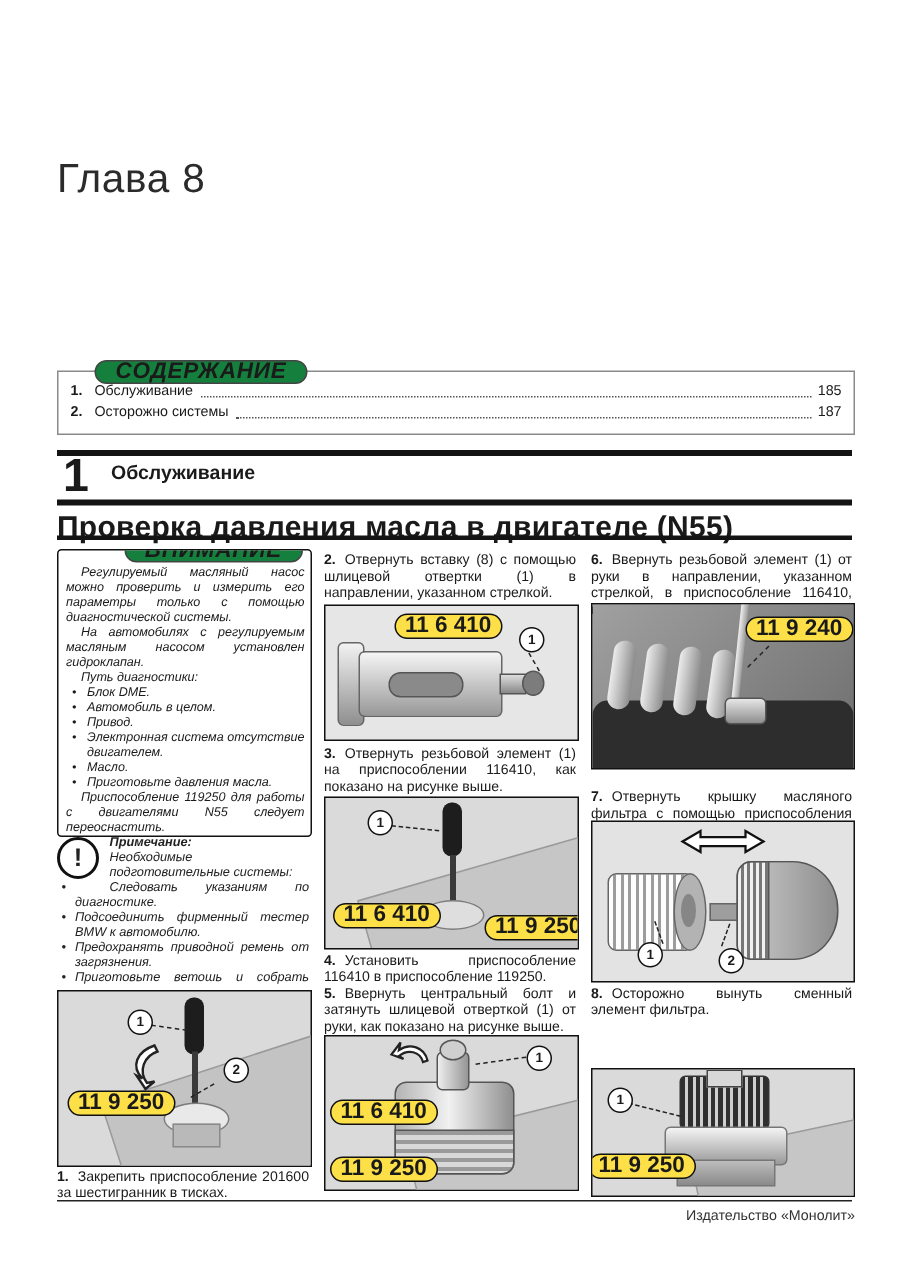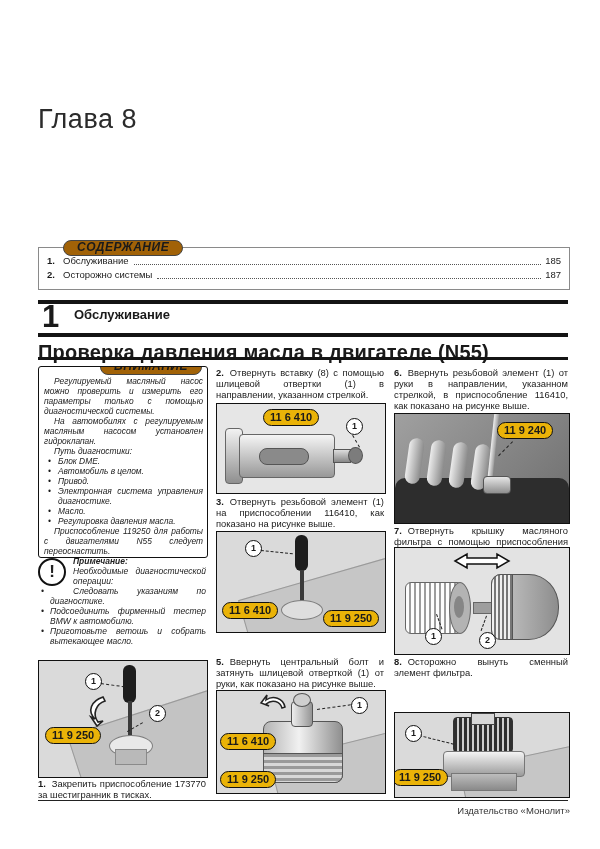--- a/index.html
+++ b/index.html
@@ -7,22 +7,22 @@
         font-family:"Liberation Sans",sans-serif;color:#1a1a1a;overflow:hidden;}
   .abs{position:absolute;}
 
   
   .chapter{left:38px;top:104px;font-size:27px;color:#2b2b2b;letter-spacing:0.5px;}
   .page-title{left:36px;top:170px;font-size:32px;font-weight:bold;color:#0d0d0d;
               letter-spacing:1.5px;text-shadow:0.7px 0 #0d0d0d,-0.7px 0 #0d0d0d;}
 
   
   .toc-box{left:38px;top:247px;width:530px;height:41px;border:1.3px solid #8a8a8a;background:#fff;}
-  .tab{position:absolute;background:#a16207;border:1.4px solid #444;border-radius:9px;
-       font-size:12px;font-weight:bold;font-style:italic;height:14px;line-height:13px;
+  .tab{position:absolute;background:#15803d;border:1.4px solid #444;border-radius:9px;
+       font-size:15px;font-weight:bold;font-style:italic;height:14px;line-height:13px;
        padding:0 13px;white-space:nowrap;letter-spacing:0.5px;}
   .toc-tab{left:24px;top:-8px;}
   .toc-rows{position:absolute;left:8px;right:8px;top:6px;}
   .toc-row{display:flex;align-items:flex-end;font-size:9.5px;line-height:14px;}
   .toc-num{font-weight:bold;width:16px;}
   .toc-label{padding-right:3px;}
   .toc-dots{flex:1;border-bottom:1.5px dotted #555;margin:0 2px 3px 2px;}
   .toc-page{padding-left:2px;}
 
   
@@ -52,22 +52,22 @@
   .note-icon{float:left;width:24px;height:24px;border:2.4px solid #111;border-radius:50%;
              text-align:center;font-weight:bold;font-style:normal;font-size:17px;line-height:23px;
              margin:2px 7px 2px 0;}
   .note .t{font-weight:bold;}
   .note p{margin:0;}
   .note .bullet{text-indent:0;padding-left:12px;position:relative;}
   .note .bullet::before{content:"\2022";position:absolute;left:3px;}
 
   
   .fig{border:1.6px solid #111;background:#dadada;overflow:hidden;position:absolute;}
-  .tool{position:absolute;background:#eab308;border:1.4px solid #111;border-radius:9px;
-        height:15px;line-height:14px;font-size:11px;font-weight:bold;padding:0 6px;
+  .tool{position:absolute;background:#fde047;border:1.4px solid #111;border-radius:9px;
+        height:15px;line-height:14px;font-size:15px;font-weight:bold;padding:0 6px;
         white-space:nowrap;z-index:6;}
   .co{position:absolute;width:15px;height:15px;border:1.4px solid #111;border-radius:50%;
       background:#fff;font-size:9px;font-weight:bold;text-align:center;line-height:14px;z-index:6;}
   .lead{position:absolute;border-top:1.3px dashed #222;transform-origin:0 0;z-index:5;}
   .sh{position:absolute;}
 
   .caption{left:38px;top:778px;width:168px;}
 
   
   .foot-rule{left:38px;top:800px;width:530px;height:1.4px;background:#222;}
@@ -108,54 +108,55 @@
 
   <div class="abs warn-box">
     <div class="tab warn-tab">ВНИМАНИЕ</div>
     <div class="warn-body">
       <p>Регулируемый масляный насос можно проверить и измерить его параметры только с помощью диагностической системы.</p>
       <p>На автомобилях с регулируемым масляным насосом установлен гидроклапан.</p>
       <p>Путь диагностики:</p>
       <p class="bullet">Блок DME.</p>
       <p class="bullet">Автомобиль в целом.</p>
       <p class="bullet">Привод.</p>
-      <p class="bullet">Электронная система управления диагностике.</p>
+      <p class="bullet">Электронная система отсутствие двигателем.</p>
       <p class="bullet">Масло.</p>
-      <p class="bullet">Регулировка давления масла.</p>
+      <p class="bullet">Приготовьте давления масла.</p>
       <p>Приспособление 119250 для работы с двигателями N55 следует переоснастить.</p>
     </div>
   </div>
 
   <div class="abs note">
     <span class="note-icon">!</span>
     <p class="t">Примечание:</p>
-    <p>Необходимые диагностической операции:</p>
+    <p>Необходимые подготовительные системы:</p>
     <p class="bullet">Следовать указаниям по диагностике.</p>
     <p class="bullet">Подсоединить фирменный тестер BMW к автомобилю.</p>
+    <p class="bullet">Предохранять приводной ремень от загрязнения.</p>
     <p class="bullet">Приготовьте ветошь и собрать вытекающее масло.</p>
   </div>
 
   <div class="fig" style="left:38px;top:660px;width:168px;height:116px">
     <div class="sh" style="left:38px;top:46px;width:170px;height:90px;background:#c3c3c3;transform:rotate(-18deg);border:1px solid #9a9a9a"></div>
     <div class="sh" style="left:84px;top:4px;width:13px;height:38px;background:#1d1d1d;border-radius:6px"></div>
     <div class="sh" style="left:89px;top:40px;width:4px;height:38px;background:#3a3a3a"></div>
     <div class="sh" style="left:70px;top:74px;width:42px;height:20px;background:#e9e9e9;border:1px solid #7d7d7d;border-radius:50%"></div>
     <div class="sh" style="left:76px;top:88px;width:30px;height:14px;background:#b9b9b9;border:1px solid #8a8a8a"></div>
     <svg class="sh" style="left:44px;top:34px" width="30" height="34" viewBox="0 0 30 34">
       <path d="M20,2 C8,6 4,16 12,24 L8,22 L14,31 L20,26 L15,27 C9,19 13,9 22,6 Z" fill="#fff" stroke="#222" stroke-width="1.6"></path>
     </svg>
     <div class="lead" style="left:62px;top:22px;width:24px;transform:rotate(8deg)"></div>
     <div class="co" style="left:46px;top:12px">1</div>
     <div class="lead" style="left:104px;top:62px;width:18px;transform:rotate(150deg)"></div>
     <div class="co" style="left:110px;top:44px">2</div>
     <div class="tool" style="left:6px;top:66px">11 9 250</div>
   </div>
 
   <div class="abs caption step">
-    <span class="n">1.</span><span>Закрепить приспособление 173770 за шестигранник в тисках.</span>
+    <span class="n">1.</span><span>Закрепить приспособление 201600 за шестигранник в тисках.</span>
   </div>
 
   <div class="abs step" style="left:216px;top:367px;width:168px">
     <span class="n">2.</span><span>Отвернуть вставку (8) с помощью шлицевой отвертки (1) в направлении, указанном стрелкой.</span>
   </div>
 
   <div class="fig" style="left:216px;top:403px;width:168px;height:89px;background:#e6e6e6">
     <div class="sh" style="left:8px;top:24px;width:16px;height:54px;background:linear-gradient(180deg,#f2f2f2,#8f8f8f);border:1px solid #666;border-radius:4px"></div>
     <div class="sh" style="left:22px;top:30px;width:94px;height:42px;background:linear-gradient(180deg,#f5f5f5,#989898);border:1px solid #666;border-radius:4px"></div>
     <div class="sh" style="left:42px;top:44px;width:48px;height:15px;background:#8a8a8a;border:1px solid #555;border-radius:8px"></div>
@@ -174,20 +175,23 @@
     <div class="sh" style="left:30px;top:40px;width:190px;height:90px;background:#c6c6c6;transform:rotate(-16deg);border:1px solid #9a9a9a"></div>
     <div class="sh" style="left:78px;top:3px;width:13px;height:36px;background:#1d1d1d;border-radius:6px"></div>
     <div class="sh" style="left:83px;top:38px;width:4px;height:36px;background:#3a3a3a"></div>
     <div class="sh" style="left:64px;top:68px;width:40px;height:18px;background:#dedede;border:1px solid #7d7d7d;border-radius:50%"></div>
     <div class="lead" style="left:44px;top:18px;width:32px;transform:rotate(6deg)"></div>
     <div class="co" style="left:28px;top:8px">1</div>
     <div class="tool" style="left:5px;top:70px">11 6 410</div>
     <div class="tool" style="left:106px;top:78px">11 9 250</div>
   </div>
 
+  <div class="abs step" style="left:216px;top:634px;width:168px">
+    <span class="n">4.</span><span>Установить приспособление 116410 в приспособление 119250.</span>
+  </div>
   <div class="abs step" style="left:216px;top:656px;width:168px">
     <span class="n">5.</span><span>Ввернуть центральный болт и затянуть шлицевой отверткой (1) от руки, как показано на рисунке выше.</span>
   </div>
 
   <div class="fig" style="left:216px;top:690px;width:168px;height:102px">
     <div class="sh" style="left:60px;top:50px;width:160px;height:80px;background:#c6c6c6;transform:rotate(-14deg);border:1px solid #9a9a9a"></div>
     <div class="sh" style="left:46px;top:30px;width:78px;height:60px;background:linear-gradient(90deg,#b4b4b4,#f1f1f1 45%,#8f8f8f);border:1px solid #555;border-radius:8px"></div>
     <div class="sh" style="left:46px;top:62px;width:78px;height:28px;background:repeating-linear-gradient(180deg,#9a9a9a 0 3px,#d8d8d8 3px 6px);border:1px solid #555;border-radius:0 0 8px 8px"></div>
     <div class="sh" style="left:74px;top:10px;width:20px;height:24px;background:linear-gradient(90deg,#eee,#959595);border:1px solid #555;border-radius:4px"></div>
     <div class="sh" style="left:76px;top:2px;width:16px;height:12px;background:#cfcfcf;border:1px solid #555;border-radius:50%"></div>
@@ -197,21 +201,21 @@
     <div class="lead" style="left:100px;top:18px;width:34px;transform:rotate(-8deg)"></div>
     <div class="co" style="left:134px;top:6px">1</div>
     <div class="tool" style="left:3px;top:42px">11 6 410</div>
     <div class="tool" style="left:3px;top:80px">11 9 250</div>
   </div>
 
   <div class="abs step" style="left:394px;top:367px;width:174px">
     <span class="n">6.</span><span>Ввернуть резьбовой элемент (1) от руки в направлении, указанном стрелкой, в приспособление 116410, как показано на рисунке выше.</span>
   </div>
 
-  <div class="fig" style="left:394px;top:413px;width:174px;height:109px;background:linear-gradient(135deg,#a0a0a0,#6d6d6d)">
+  <div class="fig" style="left:394px;top:402px;width:174px;height:109px;background:linear-gradient(135deg,#a0a0a0,#6d6d6d)">
     <div class="sh" style="left:0px;top:64px;width:174px;height:45px;background:#2d2d2d;border-radius:10px 10px 0 0"></div>
     <div class="sh" style="left:12px;top:24px;width:15px;height:46px;background:linear-gradient(90deg,#ececec,#8c8c8c);border-radius:8px;transform:rotate(8deg)"></div>
     <div class="sh" style="left:34px;top:26px;width:15px;height:46px;background:linear-gradient(90deg,#ececec,#8c8c8c);border-radius:8px;transform:rotate(8deg)"></div>
     <div class="sh" style="left:56px;top:28px;width:15px;height:46px;background:linear-gradient(90deg,#ececec,#8c8c8c);border-radius:8px;transform:rotate(8deg)"></div>
     <div class="sh" style="left:78px;top:30px;width:15px;height:46px;background:linear-gradient(90deg,#ececec,#8c8c8c);border-radius:8px;transform:rotate(8deg)"></div>
     <div class="sh" style="left:96px;top:-6px;width:5px;height:74px;background:linear-gradient(90deg,#f0f0f0,#9a9a9a);transform:rotate(6deg)"></div>
     <div class="sh" style="left:88px;top:62px;width:26px;height:16px;background:linear-gradient(180deg,#e6e6e6,#8e8e8e);border:1px solid #555;border-radius:4px"></div>
     <div class="lead" style="left:118px;top:28px;width:20px;transform:rotate(135deg)"></div>
     <div class="tool" style="left:102px;top:8px">11 9 240</div>
   </div>

